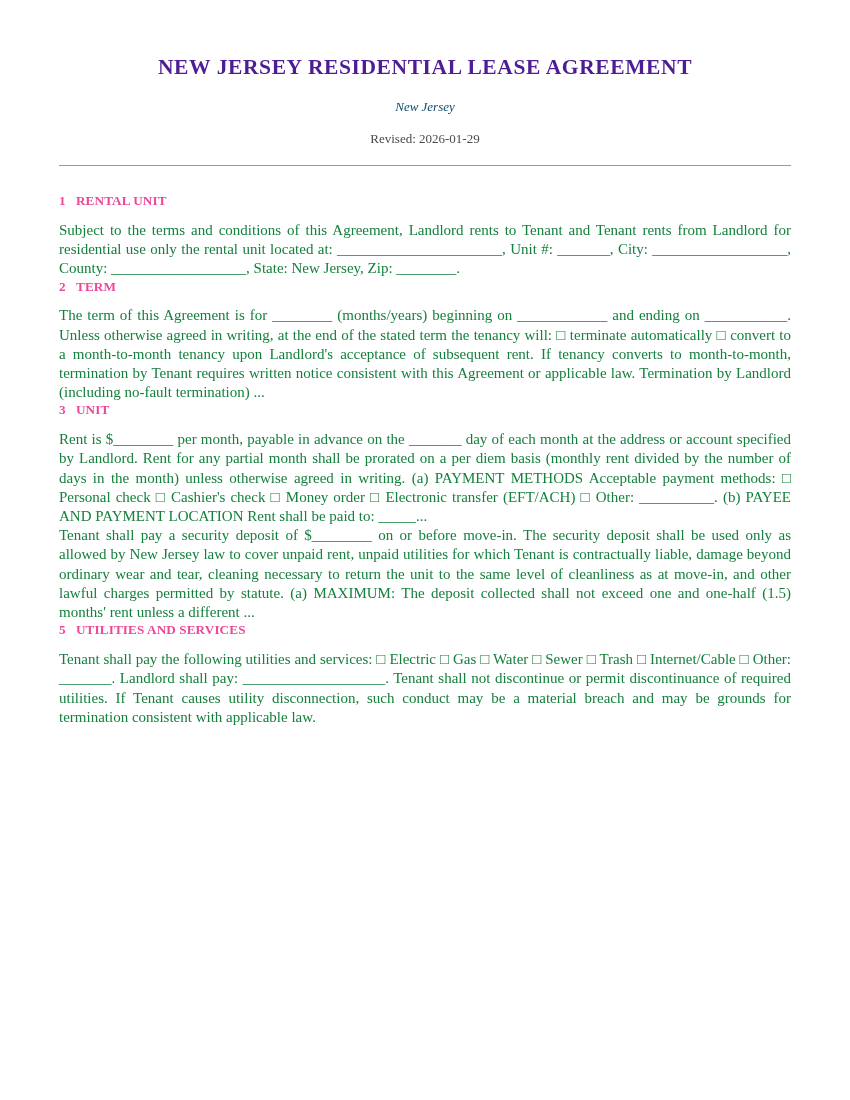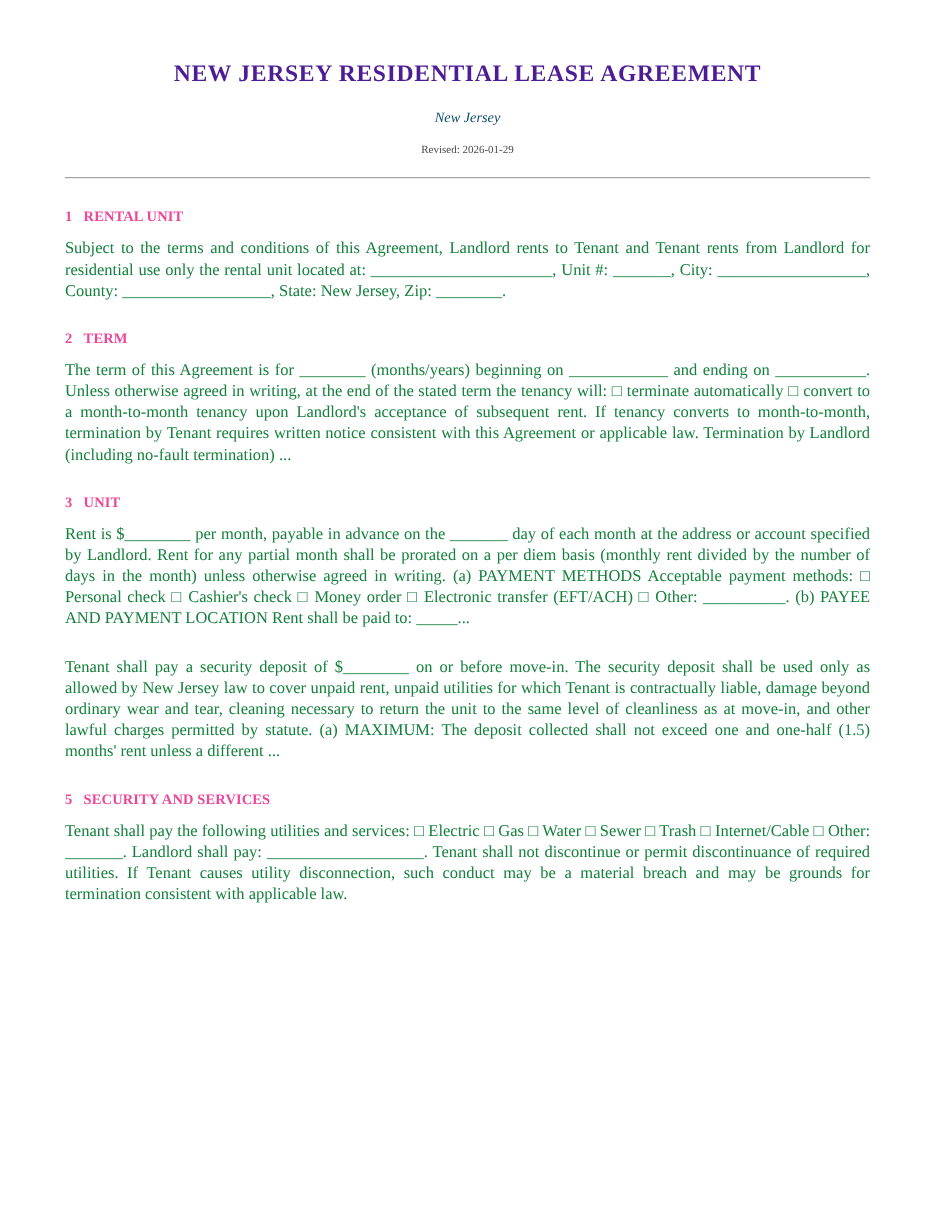--- a/index.html
+++ b/index.html
@@ -34,33 +34,32 @@
   .doc-subtitle {
     text-align: center;
     font-style: italic;
     font-size: 13px;
     color: #0c4a6e;
     margin: 18px 0 0 0;
     line-height: 1.2;
   }
   .doc-revised {
     text-align: center;
-    font-size: 10px;
+    font-size: 13px;
     color: #4a4a4e;
     margin: 17px 0 0 0;
     line-height: 1.2;
   }
   .title-rule {
     border: none;
     border-top: 1px solid #9a9a9e;
     margin: 18px 0 0 0;
     height: 0;
   }
   .section {
-    margin-top: 25px;
   }
   .section.first {
     margin-top: 27px;
   }
   .section-heading {
     font-size: 13.2px;
     font-weight: bold;
     color: #ec4899;
     margin: 0 0 12px 0;
     line-height: 1.2;
@@ -113,18 +112,18 @@
     </div>
     <p class="section-body">Rent is $________ per month, payable in advance on the _______ day of each month at the address or account specified by Landlord. Rent for any partial month shall be prorated on a per diem basis (monthly rent divided by the number of days in the month) unless otherwise agreed in writing. (a) PAYMENT METHODS Acceptable payment methods: □ Personal check □ Cashier's check □ Money order □ Electronic transfer (EFT/ACH) □ Other: __________. (b) PAYEE AND PAYMENT LOCATION Rent shall be paid to: _____...</p>
   </div>
 
   <div class="section">
     <p class="section-body">Tenant shall pay a security deposit of $________ on or before move-in. The security deposit shall be used only as allowed by New Jersey law to cover unpaid rent, unpaid utilities for which Tenant is contractually liable, damage beyond ordinary wear and tear, cleaning necessary to return the unit to the same level of cleanliness as at move-in, and other lawful charges permitted by statute. (a) MAXIMUM: The deposit collected shall not exceed one and one-half (1.5) months' rent unless a different ...</p>
   </div>
 
   <div class="section">
     <div class="section-heading">
-      <span class="sec-num">5</span><span>SECURITY AND SERVICES</span>
+      <span class="sec-num">5</span><span>UTILITIES AND SERVICES</span>
     </div>
     <p class="section-body">Tenant shall pay the following utilities and services: □ Electric □ Gas □ Water □ Sewer □ Trash □ Internet/Cable □ Other: _______. Landlord shall pay: ___________________. Tenant shall not discontinue or permit discontinuance of required utilities. If Tenant causes utility disconnection, such conduct may be a material breach and may be grounds for termination consistent with applicable law.</p>
   </div>
 
 </div>
 
 </body></html>

